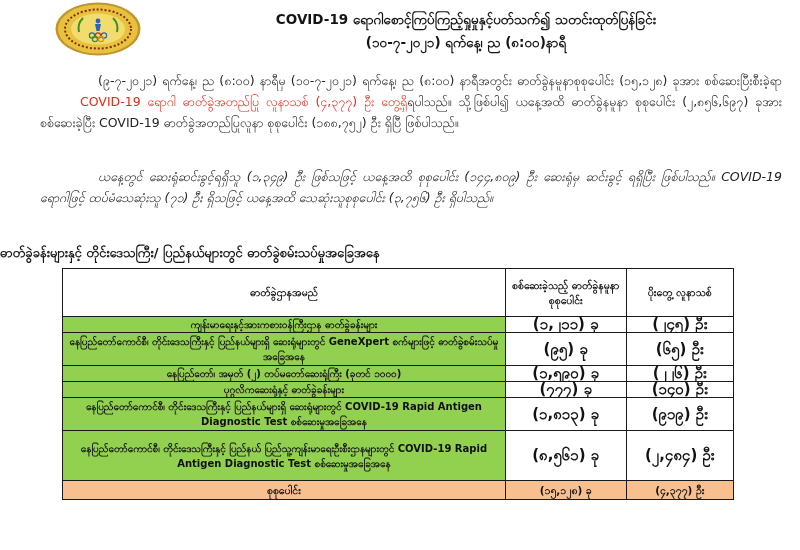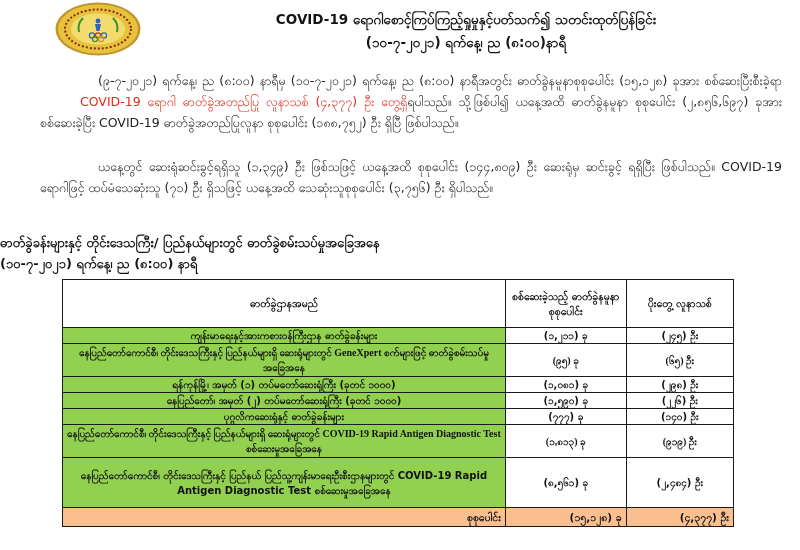--- a/index.html
+++ b/index.html
@@ -30,21 +30,21 @@
 
   
   .para {
     margin:0 18px 0 40px;
     font-size:12.5px;
     line-height:21px;
     text-align:justify;
     color:#222;
   }
   .para1 { margin-top:8px;  height:86px; overflow:hidden; text-indent:58px; }
-  .para2 { margin-top:0;  height:64px; overflow:hidden; text-indent:58px; }
+  .para2 { margin-top:10px;  height:64px; overflow:hidden; text-indent:58px;font-style:italic; }
   .red-text { color:#e02a1c;margin-left:40px; }
 
   
   .table-title {
     margin-top:12px;
     text-align:left;
     font-weight:bold;
     font-size:13px;
     line-height:21px;
     color:#141414;
@@ -67,26 +67,26 @@
     text-align:center;
     font-weight:bold;
     font-size:10px;
     line-height:15px;
     color:#111;
     overflow:hidden;
   }
   .lab-table thead tr { height:48px; background:#ffffff; }
   .lab-table th { font-size:10.5px; }
   tr.h1 { height:16px; }
-  tr.h2 { height:33px;font-family:Liberation Serif, serif; }
+  tr.h2 { height:33px; }
   tr.h3 { height:50px; }
   tr.total-row { height:19px; }
   td.lab  { background:#92d050; }
-  td.num  { background:#ffffff; font-size:10px; }
-  tr.total-row td { background:#fabf8f; font-size:10.5px;text-align:right; }
+  td.num  { background:#ffffff; font-size:15px; }
+  tr.total-row td { background:#fabf8f; font-size:10.5px; }
 </style>
 </head>
 <body>
 
 <div class="page">
 
   <header class="header">
     <div class="logo">
       <svg width="86" height="54" viewBox="0 0 86 54">
         <ellipse cx="43" cy="27" rx="42.5" ry="26.5" fill="#c0952a"></ellipse>
@@ -109,21 +109,20 @@
       <div>(၁၀-၇-၂၀၂၁) ရက်နေ့၊ ည (၈:၀၀)နာရီ</div>
     </div>
   </header>
 
   <div class="para para1"><span>(၉-၇-၂၀၂၁) ရက်နေ့၊ ည (၈:၀၀) နာရီမှ (၁၀-၇-၂၀၂၁) ရက်နေ့၊ ည (၈:၀၀) နာရီအတွင်း ဓာတ်ခွဲနမူနာစုစုပေါင်း (၁၅,၁၂၈) ခုအား စစ်ဆေးပြီးစီးခဲ့ရာ </span><span class="red-text">COVID-19 ရောဂါ ဓာတ်ခွဲအတည်ပြု လူနာသစ် (၄,၃၇၇) ဦး တွေ့ရှိ</span><span>ရပါသည်။ သို့ဖြစ်ပါ၍ ယနေ့အထိ ဓာတ်ခွဲနမူနာ စုစုပေါင်း (၂,၈၅၆,၆၉၇) ခုအား စစ်ဆေးခဲ့ပြီး COVID-19 ဓာတ်ခွဲအတည်ပြုလူနာ စုစုပေါင်း (၁၈၈,၇၅၂) ဦး ရှိပြီ ဖြစ်ပါသည်။</span></div>
 
   <div class="para para2">ယနေ့တွင် ဆေးရုံဆင်းခွင့်ရရှိသူ (၁,၃၄၉) ဦး ဖြစ်သဖြင့် ယနေ့အထိ စုစုပေါင်း (၁၄၄,၈၀၉) ဦး ဆေးရုံမှ ဆင်းခွင့် ရရှိပြီး ဖြစ်ပါသည်။ COVID-19 ရောဂါဖြင့် ထပ်မံသေဆုံးသူ (၇၁) ဦး ရှိသဖြင့် ယနေ့အထိ သေဆုံးသူစုစုပေါင်း (၃,၇၅၆) ဦး ရှိပါသည်။</div>
 
   <div class="table-title">
     <div>ဓာတ်ခွဲခန်းများနှင့် တိုင်းဒေသကြီး/ ပြည်နယ်များတွင် ဓာတ်ခွဲစမ်းသပ်မှုအခြေအနေ</div>
-    <div>(၁၀-၇-၂၀၂၁) ရက်နေ့၊ ည (၈:၀၀) နာရီ</div>
   </div>
 
   <table class="lab-table">
     <colgroup>
         <col class="c1">
         <col class="c2">
         <col class="c3">
       </colgroup>
     <thead>
       <tr>
@@ -135,25 +134,20 @@
     <tbody>
       <tr class="h1">
         <td class="lab">ကျန်းမာရေးနှင့်အားကစားဝန်ကြီးဌာန ဓာတ်ခွဲခန်းများ</td>
         <td class="num">(၁,၂၁၁) ခု</td>
         <td class="num">(၂၄၅) ဦး</td>
       </tr>
       <tr class="h2">
         <td class="lab">နေပြည်တော်ကောင်စီ၊ တိုင်းဒေသကြီးနှင့် ပြည်နယ်များရှိ ဆေးရုံများတွင် GeneXpert စက်များဖြင့် ဓာတ်ခွဲစမ်းသပ်မှုအခြေအနေ</td>
         <td class="num">(၉၅) ခု</td>
         <td class="num">(၆၅) ဦး</td>
-      </tr>
-      <tr class="h1">
-        <td class="lab">ရန်ကုန်မြို့၊ အမှတ် (၁) တပ်မတော်ဆေးရုံကြီး (ခုတင် ၁၀၀၀)</td>
-        <td class="num">(၁,၀၈၁) ခု</td>
-        <td class="num">(၂၉၈) ဦး</td>
       </tr>
       <tr class="h1">
         <td class="lab">နေပြည်တော်၊ အမှတ် (၂) တပ်မတော်ဆေးရုံကြီး (ခုတင် ၁၀၀၀)</td>
         <td class="num">(၁,၅၉၀) ခု</td>
         <td class="num">(၂၂၆) ဦး</td>
       </tr>
       <tr class="h1">
         <td class="lab">ပုဂ္ဂလိကဆေးရုံနှင့် ဓာတ်ခွဲခန်းများ</td>
         <td class="num">(၇၇၇) ခု</td>
         <td class="num">(၁၄၀) ဦး</td>

